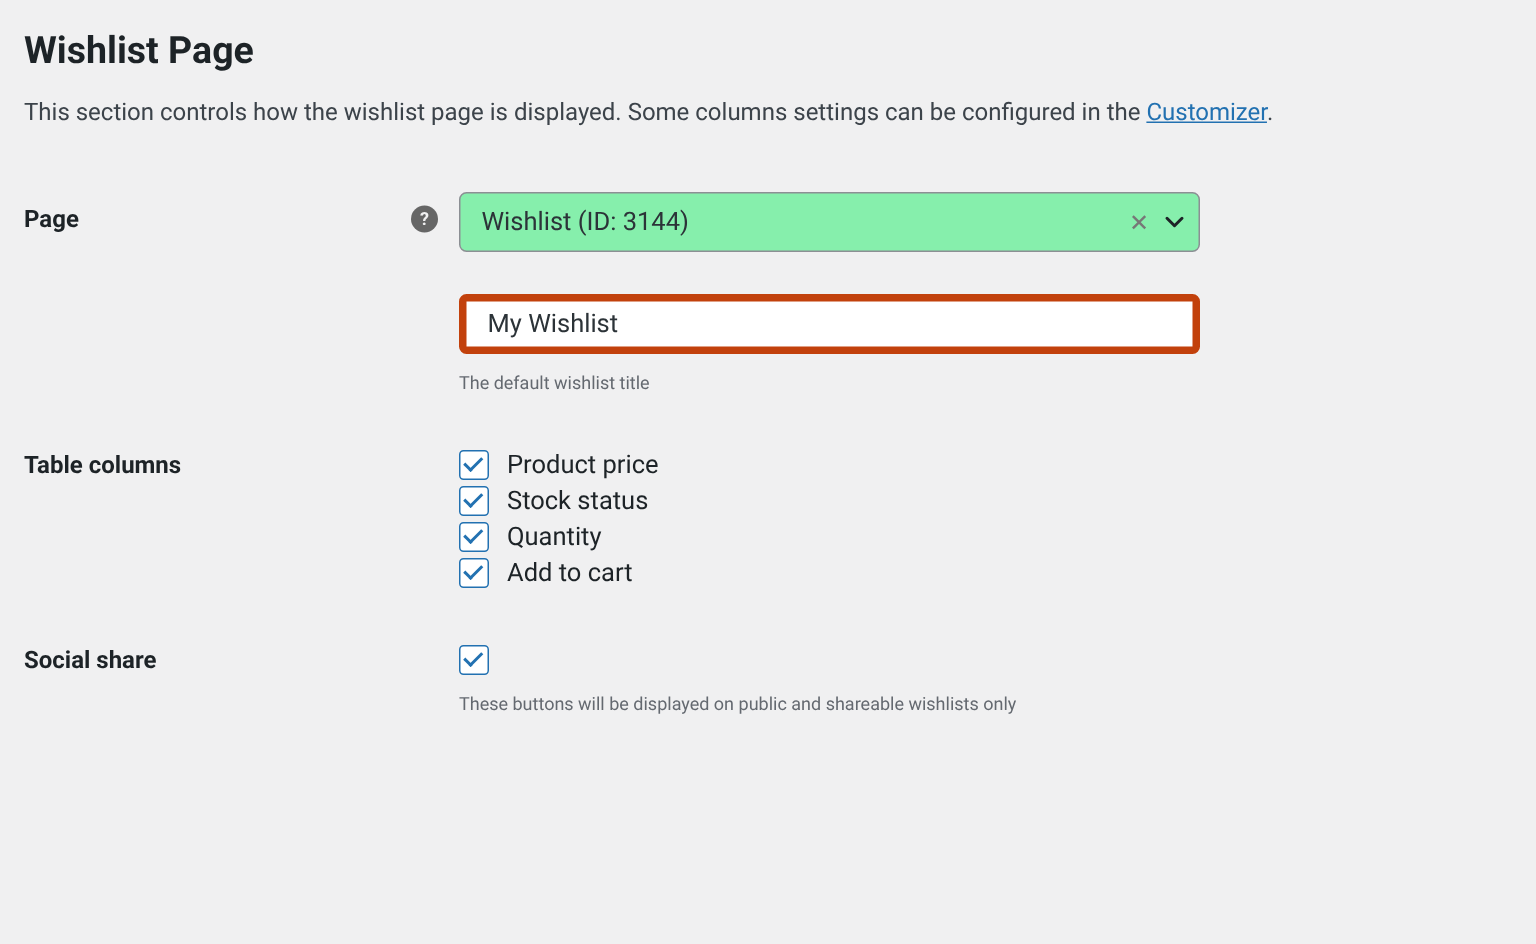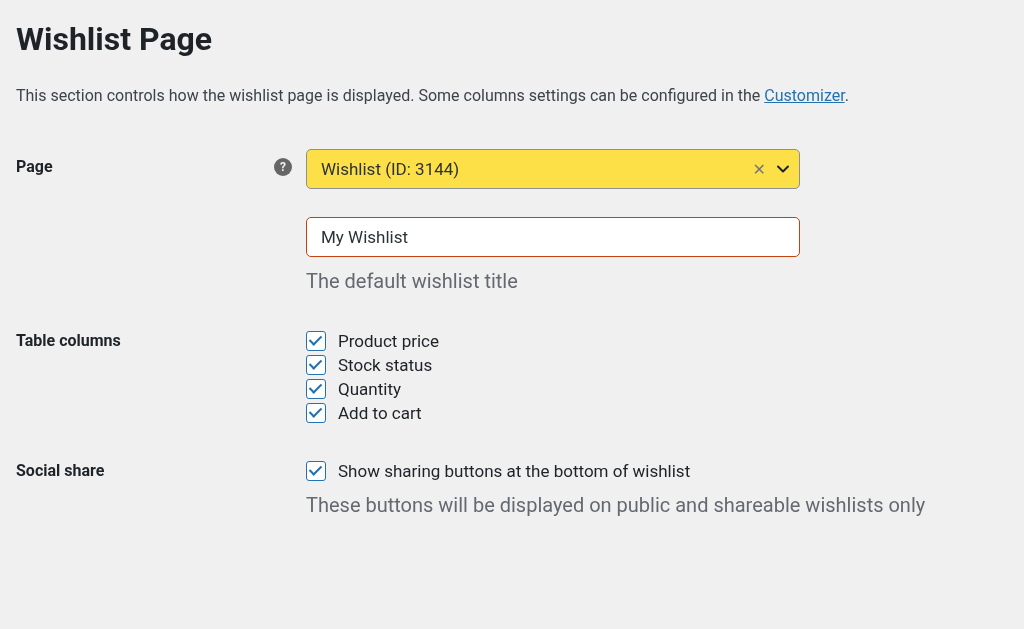--- a/index.html
+++ b/index.html
@@ -5,23 +5,23 @@
     * { box-sizing: border-box; margin: 0; padding: 0; }
     body {
       font-family: -apple-system, BlinkMacSystemFont, "Segoe UI", Roboto, sans-serif;
       background: #f0f0f1;
       color: #1d2327;
       padding: 20px 16px;
       font-size: 15px;
       width: 1024px;
     }
     h2 {
-      font-size: 32px;
+      font-size: 25px;
       font-weight: 700;
-      margin-bottom: 28px;
+      margin-bottom: 16px;
       color: #1d2327;
     }
     .intro {
       font-size: 16px;
       color: #3c434a;
       margin-bottom: 44px;
     }
     .intro a { color: #2271b1; text-decoration: underline; }
     .form-row {
       display: flex;
@@ -54,51 +54,51 @@
       justify-content: center;
       font-size: 12px;
       font-weight: 700;
       cursor: help;
     }
     .field-col { flex: 0 0 494px; }
     .select-wrap {
       position: relative;
       border: 1px solid #8c8f94;
       border-radius: 5px;
-      background: #fde047;
+      background: #86efac;
       height: 40px;
       display: flex;
       align-items: center;
       padding: 0 56px 0 14px;
       font-size: 17px;
       color: #2c3338;
       cursor: pointer;
     }
     .select-actions {
       position: absolute;
       right: 8px; top: 0; bottom: 0;
       display: flex; align-items: center; gap: 6px;
     }
     .clear-x { color: #777; font-size: 16px; cursor: pointer; padding: 2px 3px; }
     .chev svg { display: block; }
     input.text-input {
       width: 100%;
       height: 40px;
-      border: 1px solid #c2410c;
+      border: 5px solid #c2410c;
       border-radius: 5px;
       background: #fff;
       padding: 0 14px;
       font-size: 17px;
       color: #2c3338;
       font-family: inherit;
     }
     .desc {
       margin-top: 12px;
       color: #646970;
-      font-size: 20px;
+      font-size: 12px;
     }
     .check-list { display: flex; flex-direction: column; gap: 4px; }
     .check-item { display: flex; align-items: center; gap: 12px; }
     .cb {
       appearance: none;
       width: 20px; height: 20px;
       border: 1.5px solid #2271b1;
       border-radius: 3px;
       background: #fff;
       position: relative;
@@ -183,17 +183,16 @@
   </div>
 </div>
 
 <div class="form-row" style="margin-bottom:0;">
   <div class="label-col" style="padding-top:0;">
     <label>Social share</label>
   </div>
   <div class="field-col" style="flex:1;">
     <div class="check-item">
       <input type="checkbox" class="cb" id="ss-cb" checked="" style="">
-      <label for="ss-cb">Show sharing buttons at the bottom of wishlist</label>
     </div>
     <div class="desc">These buttons will be displayed on public and shareable wishlists only</div>
   </div>
 </div>
 
 </body></html>

